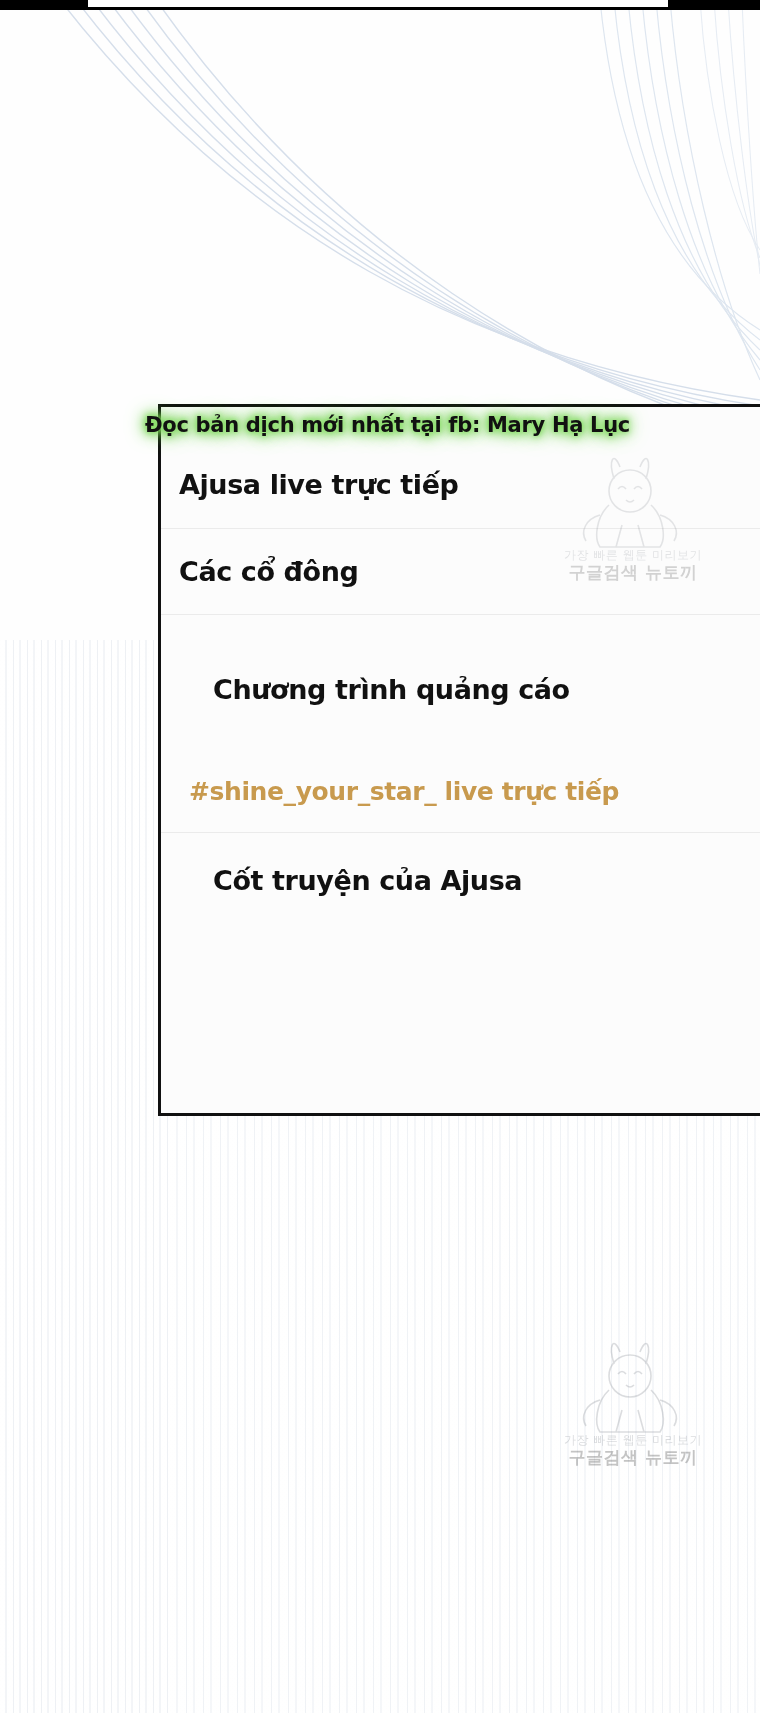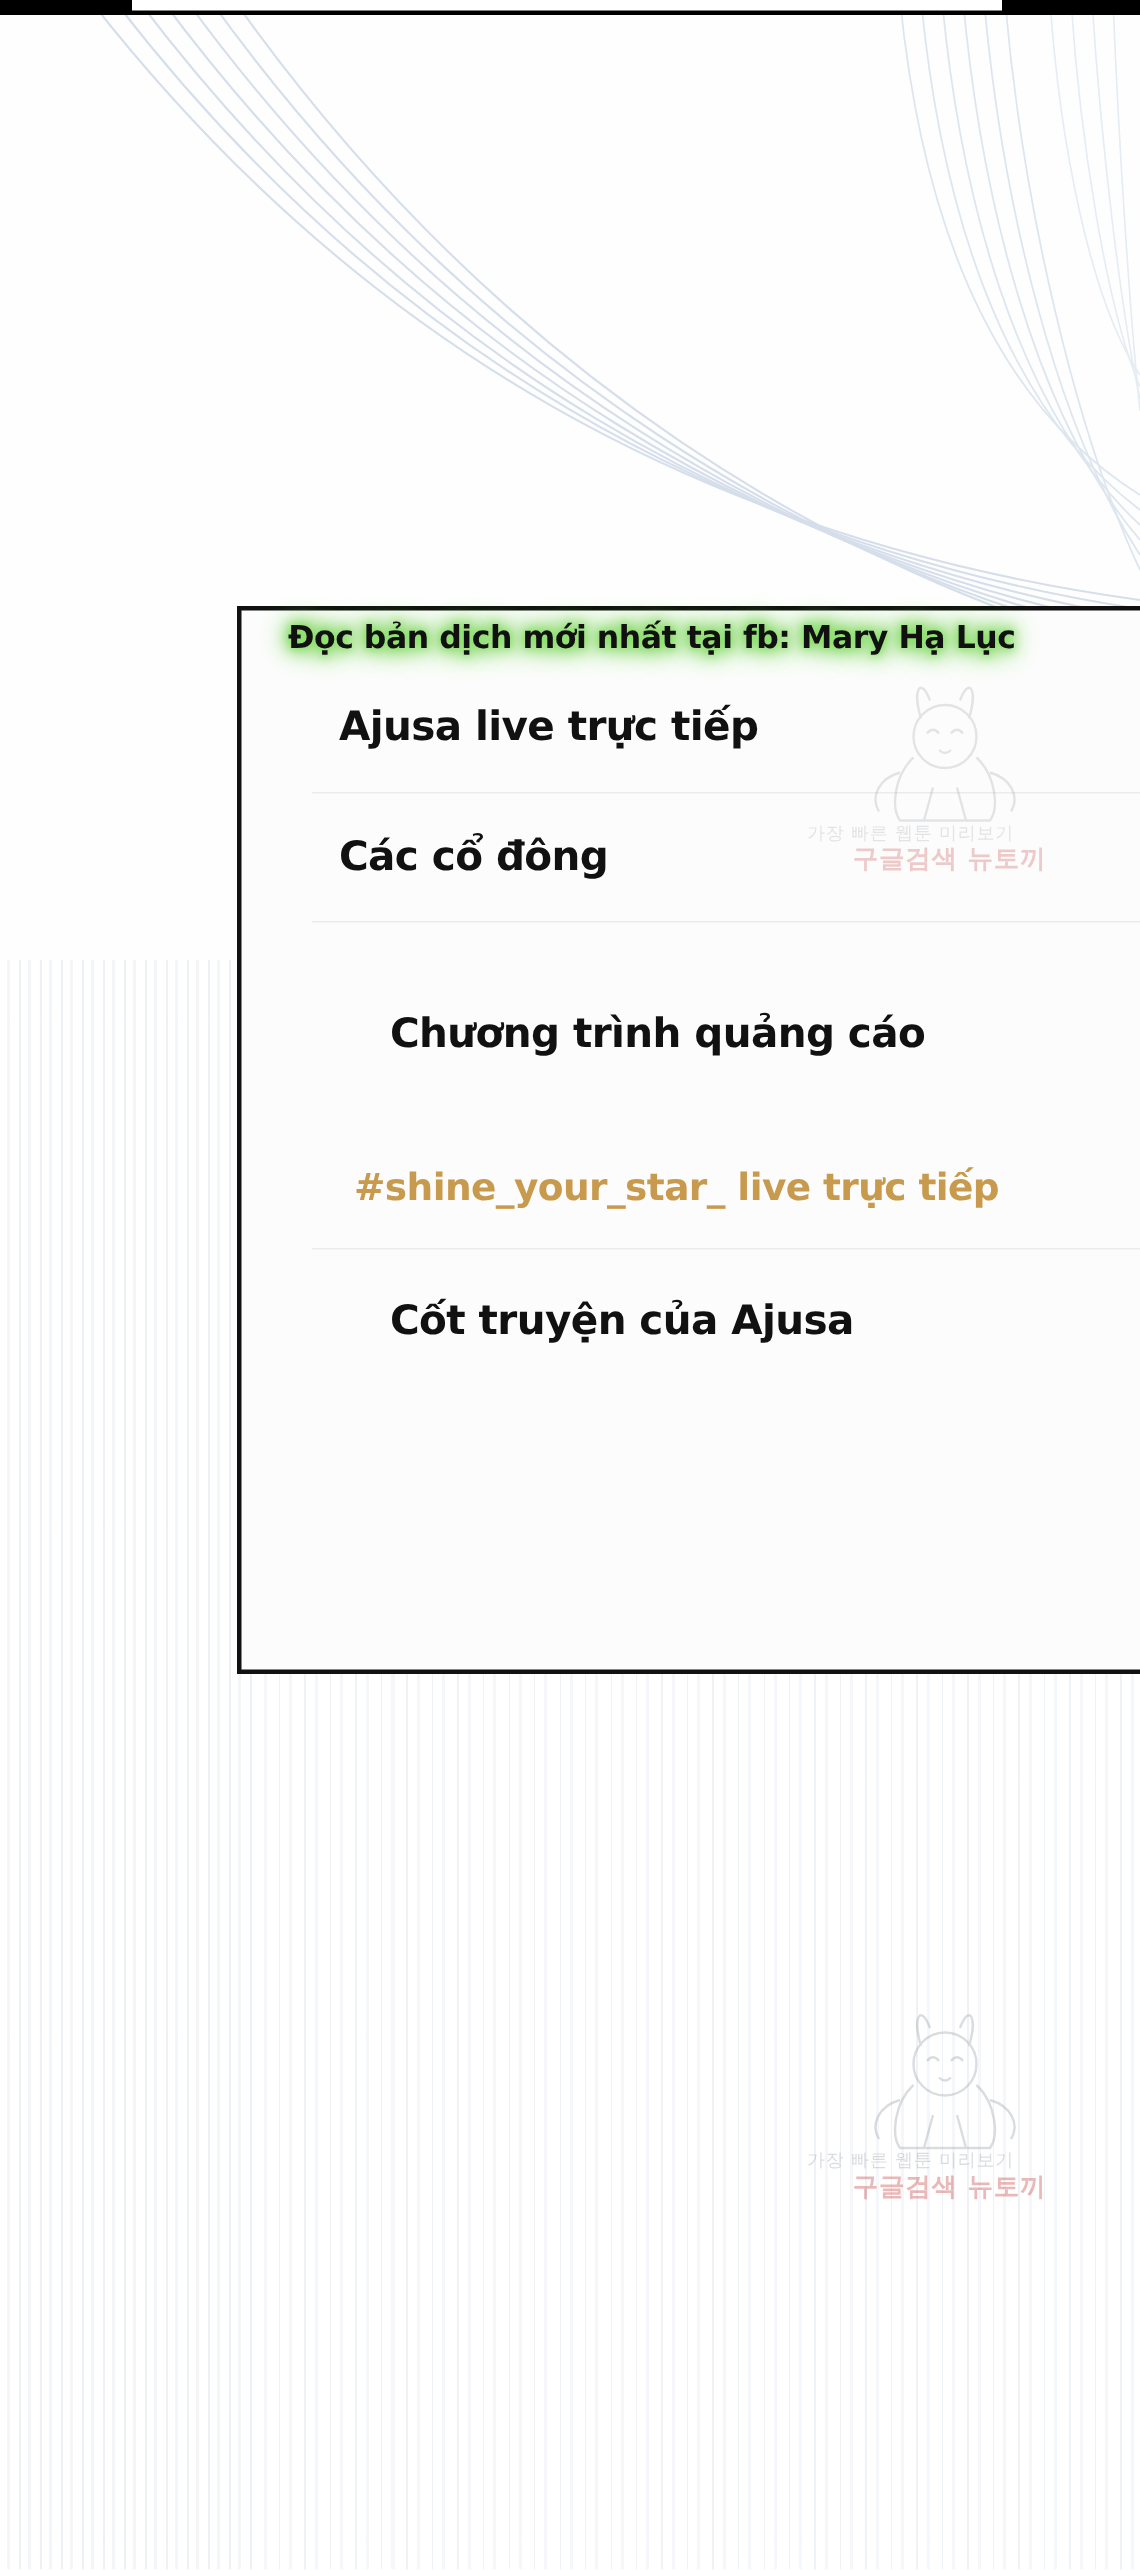--- a/index.html
+++ b/index.html
@@ -82,21 +82,20 @@
     position: absolute;
     left: 158px;
     top: 404px;
     width: 602px;
     height: 712px;
     background: #fcfcfc;
     border-left: 3px solid #111111;
     border-top: 3px solid #111111;
     border-bottom: 3px solid #111111;
     box-sizing: border-box;
-    padding-left: 47px;
   }
   .panel-inner {
     position: relative;
     width: 100%;
     height: 100%;
   }
 
   
   .credit-banner {
     position: absolute;
@@ -179,36 +178,36 @@
     pointer-events: none;
     z-index: 4;
   }
   .watermark.wm-top { left: 530px; top: 445px; }
   .watermark.wm-bottom { left: 530px; top: 1330px; opacity: 0.3; }
   .wm-text1 {
     position: absolute;
     left: 8px;
     top: 102px;
     width: 190px;
-    text-align: left;
+    text-align: center;
     font-family: "DejaVu Sans", sans-serif;
     font-size: 12px;
     color: #8a8f96;
     letter-spacing: 0.5px;
   }
   .wm-text2 {
     position: absolute;
     left: 8px;
     top: 116px;
     width: 190px;
     text-align: center;
     font-family: "DejaVu Sans", sans-serif;
     font-size: 17px;
     font-weight: bold;
-    color: #b91c1c;
+    color: #404040;
     letter-spacing: 0.5px;
   }
 </style>
 </head>
 <body>
 
 <div class="page-bg"></div>
 
 <div class="swoosh">
   <svg width="760" height="520" viewBox="0 0 760 520" xmlns="http://www.w3.org/2000/svg">

